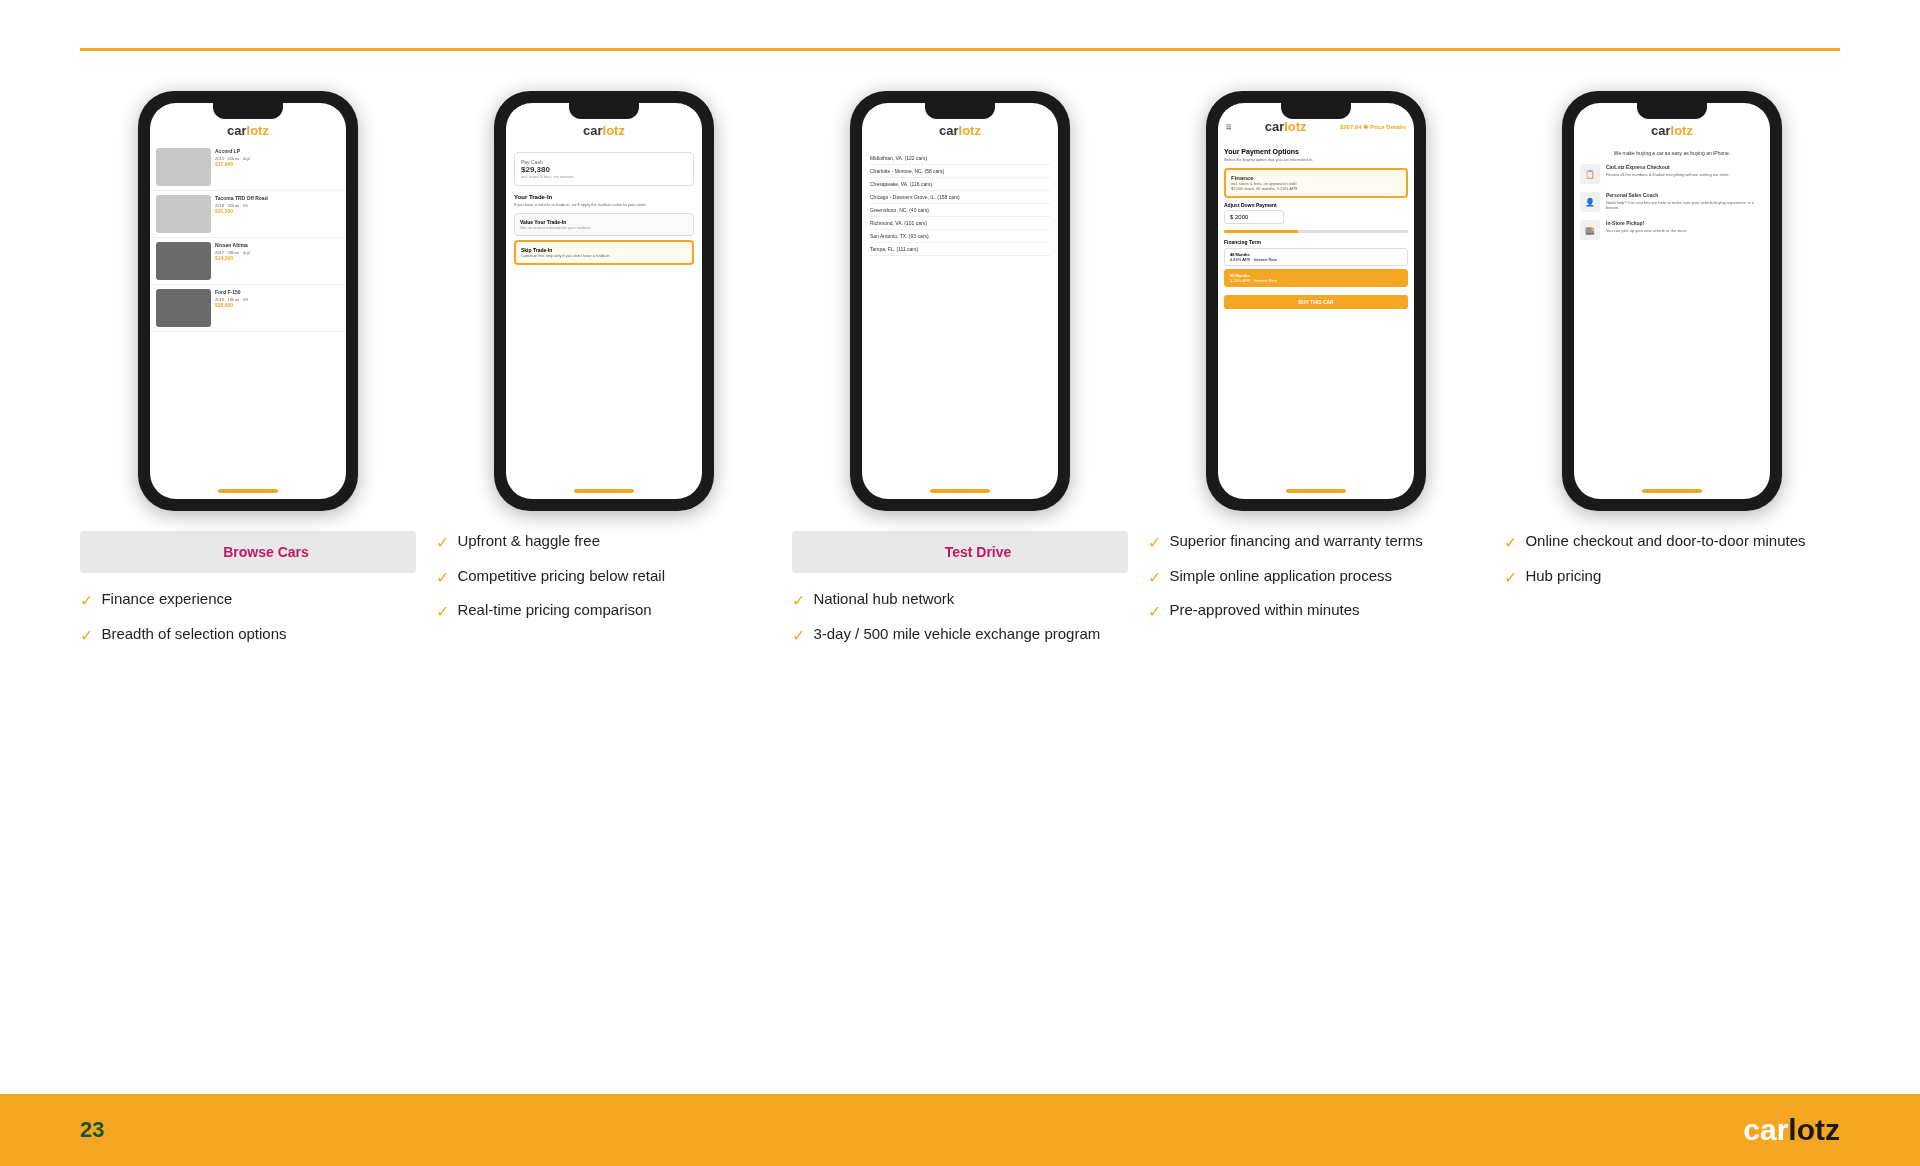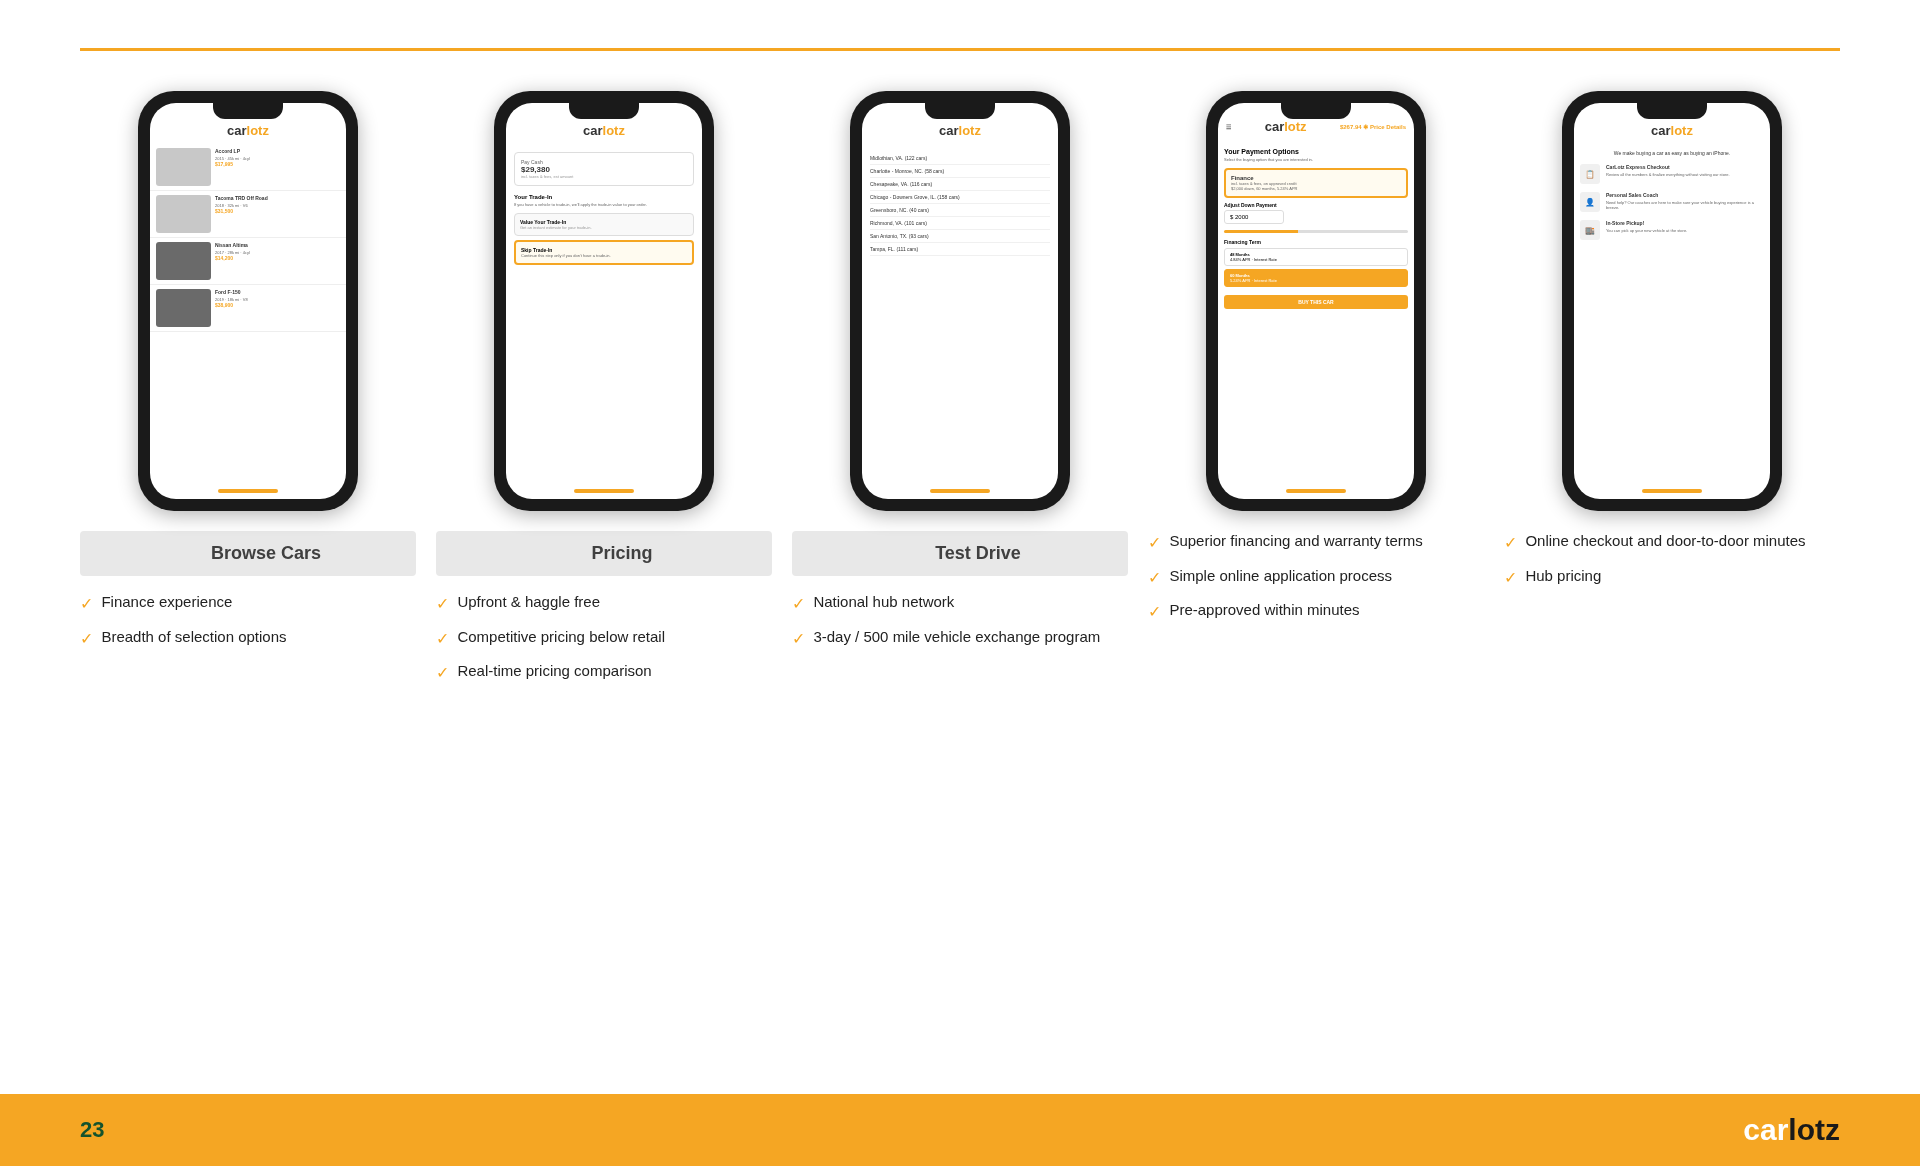--- a/index.html
+++ b/index.html
@@ -329,23 +329,23 @@
     
     .label-box {
       background: #e8e8e8;
       border-radius: 4px;
       padding: 12px 20px;
       text-align: center;
       width: 100%;
       margin-bottom: 16px;
     }
     .label-box-text {
-      font-size: 18px;
+      font-size: 14px;
       font-weight: 700;
-      color: #404040;
+      color: #be185d;
       margin-left: 36px;
     }
 
     
     .bullet-list {
       list-style: none;
       padding: 0;
       width: 100%;
     }
     .bullet-list li {
@@ -478,23 +478,20 @@
               </div>
               <div class="pricing-skip-box">
                 <div class="pricing-skip-text">Skip Trade-In</div>
                 <div style="font-size:4px;color:#666;">Continue this step only if you don't have a trade-in.</div>
               </div>
             </div>
           </div>
         </div>
         <div class="phone-home-bar"></div>
       </div>
-      <div class="label-box">
-        <span class="label-box-text">Pricing</span>
-      </div>
       <ul class="bullet-list">
         <li>
             <span class="checkmark">✓</span>
             <span>Upfront &amp; haggle free</span>
           </li>
         <li>
             <span class="checkmark">✓</span>
             <span>Competitive pricing below retail</span>
           </li>
         <li>

